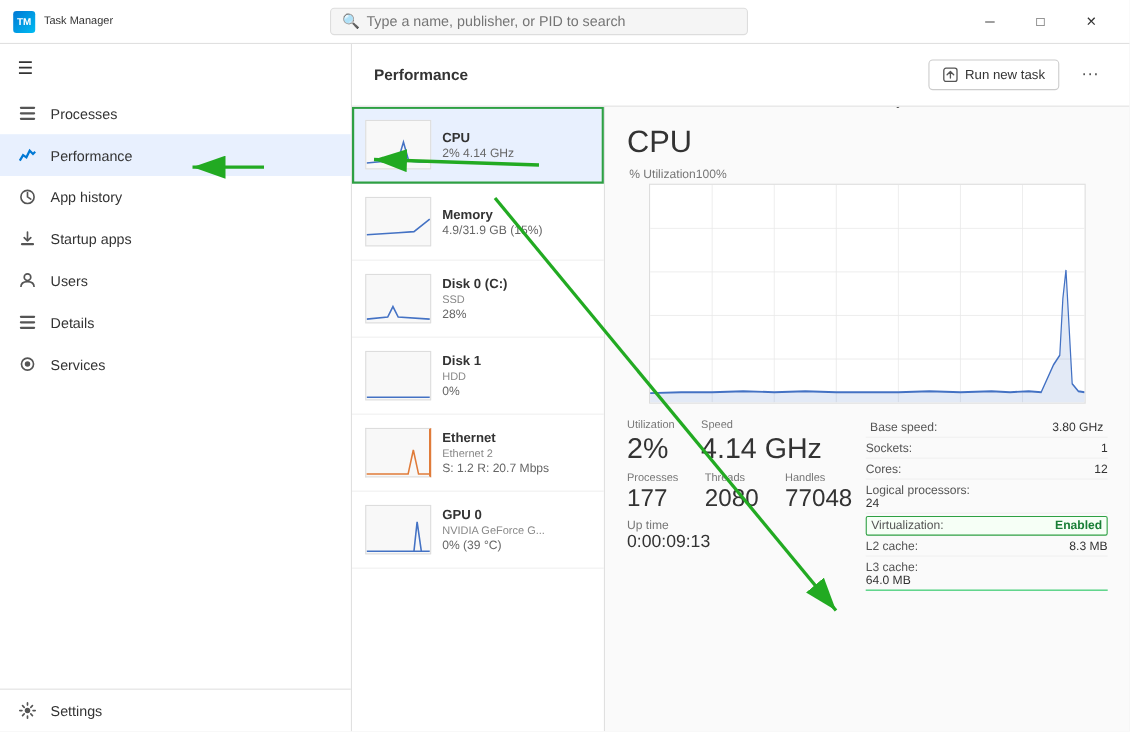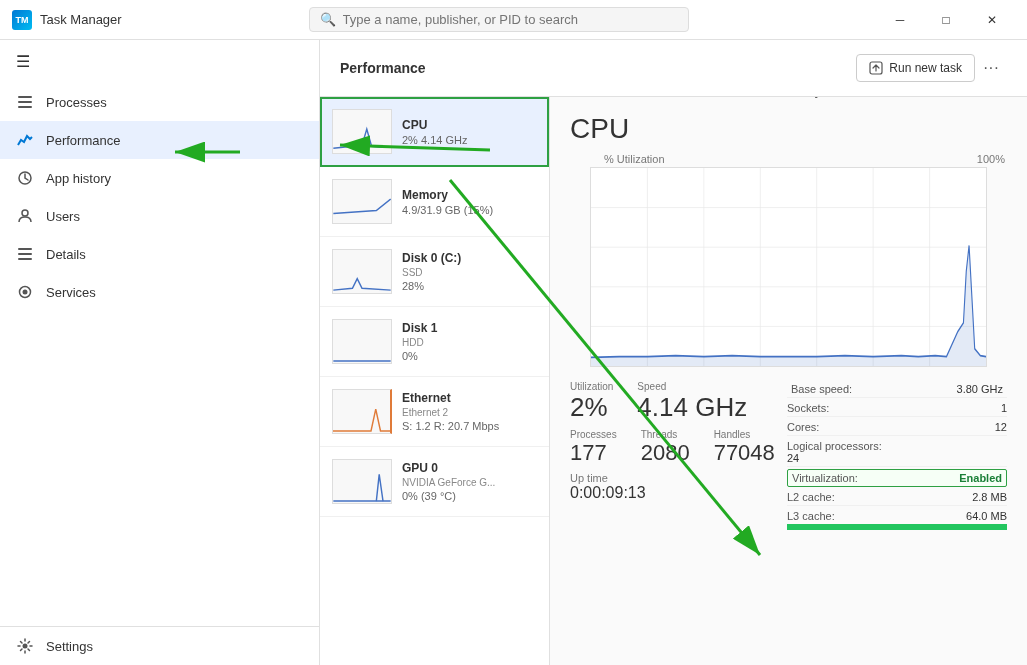--- a/index.html
+++ b/index.html
@@ -6,21 +6,21 @@
     body { font-family: 'Segoe UI', sans-serif; background: #f3f3f3; width: 1027px; height: 665px; overflow: hidden; display: flex; flex-direction: column; }
 
     .title-bar {
       display: flex; align-items: center; justify-content: space-between;
       background: #ffffff; padding: 8px 12px; height: 40px;
       border-bottom: 1px solid #e0e0e0;
     }
     .title-bar-left { display: flex; align-items: center; gap: 8px; }
     .title-bar-icon { width: 20px; height: 20px; background: linear-gradient(135deg, #0078d4, #00bcf2); border-radius: 3px; display: flex; align-items: center; justify-content: center; }
     .title-bar-icon span { color: white; font-size: 10px; font-weight: bold; }
-    .title-bar-title { font-size: 13px; color: #333; }
+    .title-bar-title { font-size: 10px; color: #333; }
     .title-bar-controls { display: flex; gap: 0; }
     .title-bar-btn { width: 46px; height: 32px; display: flex; align-items: center; justify-content: center; background: transparent; border: none; cursor: pointer; font-size: 12px; color: #333; }
 
     .main-container { display: flex; flex: 1; overflow: hidden; }
 
     .sidebar {
       width: 320px; background: #ffffff; border-right: 1px solid #e0e0e0;
       display: flex; flex-direction: column; overflow-y: auto;
     }
 
@@ -40,21 +40,21 @@
 
     .sidebar-bottom { margin-top: auto; border-top: 1px solid #e0e0e0; }
 
     .content-area { flex: 1; display: flex; flex-direction: column; background: #fafafa; overflow: hidden; }
 
     .content-header {
       display: flex; align-items: center; justify-content: space-between;
       padding: 14px 20px; background: #ffffff; border-bottom: 1px solid #e0e0e0;
     }
     .content-header-title { font-size: 14px; font-weight: 600; color: #333; }
-    .content-header-actions { display: flex; align-items: center; }
+    .content-header-actions { display: flex; align-items: center; gap: 12px; }
     .run-new-task-btn {
       display: flex; align-items: center; gap: 6px; padding: 6px 12px;
       background: #ffffff; border: 1px solid #ccc; border-radius: 4px;
       cursor: pointer; font-size: 12px; color: #333;
     }
     .more-btn { background: none; border: none; cursor: pointer; font-size: 16px; color: #555; padding: 4px 8px; }
 
     .perf-content { display: flex; flex: 1; overflow: hidden; }
 
     .perf-list { width: 230px; background: #ffffff; border-right: 1px solid #e0e0e0; overflow-y: auto; }
@@ -147,20 +147,29 @@
     <div class="sidebar-item">
       <div class="item-icon">
         <svg width="16" height="16" viewBox="0 0 16 16">
             <circle cx="8" cy="8" r="6" stroke="#555" stroke-width="1.5" fill="none"></circle>
             <path d="M8 4 L8 8 L11 10" stroke="#555" stroke-width="1.5" fill="none" stroke-linecap="round"></path>
           </svg>
       </div>
       <span class="item-label">App history</span>
     </div>
 
+    <div class="sidebar-item">
+      <div class="item-icon">
+        <svg width="16" height="16" viewBox="0 0 16 16">
+            <path d="M8 2 L8 10 M5 7 L8 10 L11 7" stroke="#555" stroke-width="1.5" fill="none" stroke-linecap="round" stroke-linejoin="round"></path>
+            <rect x="2" y="12" width="12" height="2" rx="1" fill="#555"></rect>
+          </svg>
+      </div>
+      <span class="item-label">Startup apps</span>
+    </div>
 
     <div class="sidebar-item">
       <div class="item-icon">
         <svg width="16" height="16" viewBox="0 0 16 16">
             <circle cx="8" cy="5" r="3" stroke="#555" stroke-width="1.5" fill="none"></circle>
             <path d="M2 14 Q2 9 8 9 Q14 9 14 14" stroke="#555" stroke-width="1.5" fill="none"></path>
           </svg>
       </div>
       <span class="item-label">Users</span>
     </div>
@@ -298,21 +307,21 @@
 
       </div>
 
       <div class="perf-detail">
         <div class="perf-detail-header">
           <span class="perf-detail-title">CPU</span>
           <span class="perf-detail-subtitle" style="font-size:13px;color:#555;float:right;margin-top:-30px;display:block;text-align:right;">AMD Ryzen 9 3900X 12-Core Processor</span>
         </div>
 
         <div style="position:relative; margin: 0 20px; display:flex; flex-direction:column;">
-          <div style="display:flex; justify-content:space-between; font-size:11px; color:#777; padding: 0 2px 2px; margin-left: 32px;">
+          <div style="display:flex; font-size:11px; color:#777; padding: 0 2px 2px;">
             <span>% Utilization</span>
             <span>100%</span>
           </div>
           <div class="cpu-graph-area" style="height:230px;">
             <svg width="100%" height="100%" viewBox="0 0 700 230" preserveAspectRatio="none">
 
               <line x1="0" y1="46" x2="700" y2="46" stroke="#e8e8e8" stroke-width="1"></line>
               <line x1="0" y1="92" x2="700" y2="92" stroke="#e8e8e8" stroke-width="1"></line>
               <line x1="0" y1="138" x2="700" y2="138" stroke="#e8e8e8" stroke-width="1"></line>
               <line x1="0" y1="184" x2="700" y2="184" stroke="#e8e8e8" stroke-width="1"></line>
@@ -379,23 +388,23 @@
             <div style="display:flex; justify-content:space-between; border-bottom:1px solid #f0f0f0; padding:2px 0;flex-direction:column;">
               <span style="color:#555;">Logical processors:</span>
               <span style="color:#333;font-weight:500;">24</span>
             </div>
             <div style="display:flex; justify-content:space-between; border-bottom:1px solid #f0f0f0; padding:2px 0; background:#f6fff6; border: 1px solid #2ea043; border-radius:2px; padding:2px 4px;">
               <span style="color:#555;">Virtualization:</span>
               <span style="color:#1a7f37;font-weight:700;">Enabled</span>
             </div>
             <div style="display:flex; justify-content:space-between; border-bottom:1px solid #f0f0f0; padding:2px 0;">
               <span style="color:#555;">L2 cache:</span>
-              <span style="color:#333;font-weight:500;">2.8 MB</span>
-            </div>
-            <div style="display:flex; justify-content:space-between; border-bottom:6px solid #22c55e; padding:2px 0;">
+              <span style="color:#333;font-weight:500;">8.3 MB</span>
+            </div>
+            <div style="display:flex; justify-content:space-between; border-bottom:1px solid #22c55e; padding:2px 0;flex-direction:column;">
               <span style="color:#555;">L3 cache:</span>
               <span style="color:#333;font-weight:500;">64.0 MB</span>
             </div>
           </div>
         </div>
       </div>
 
     </div>
   </div>
 </div>

